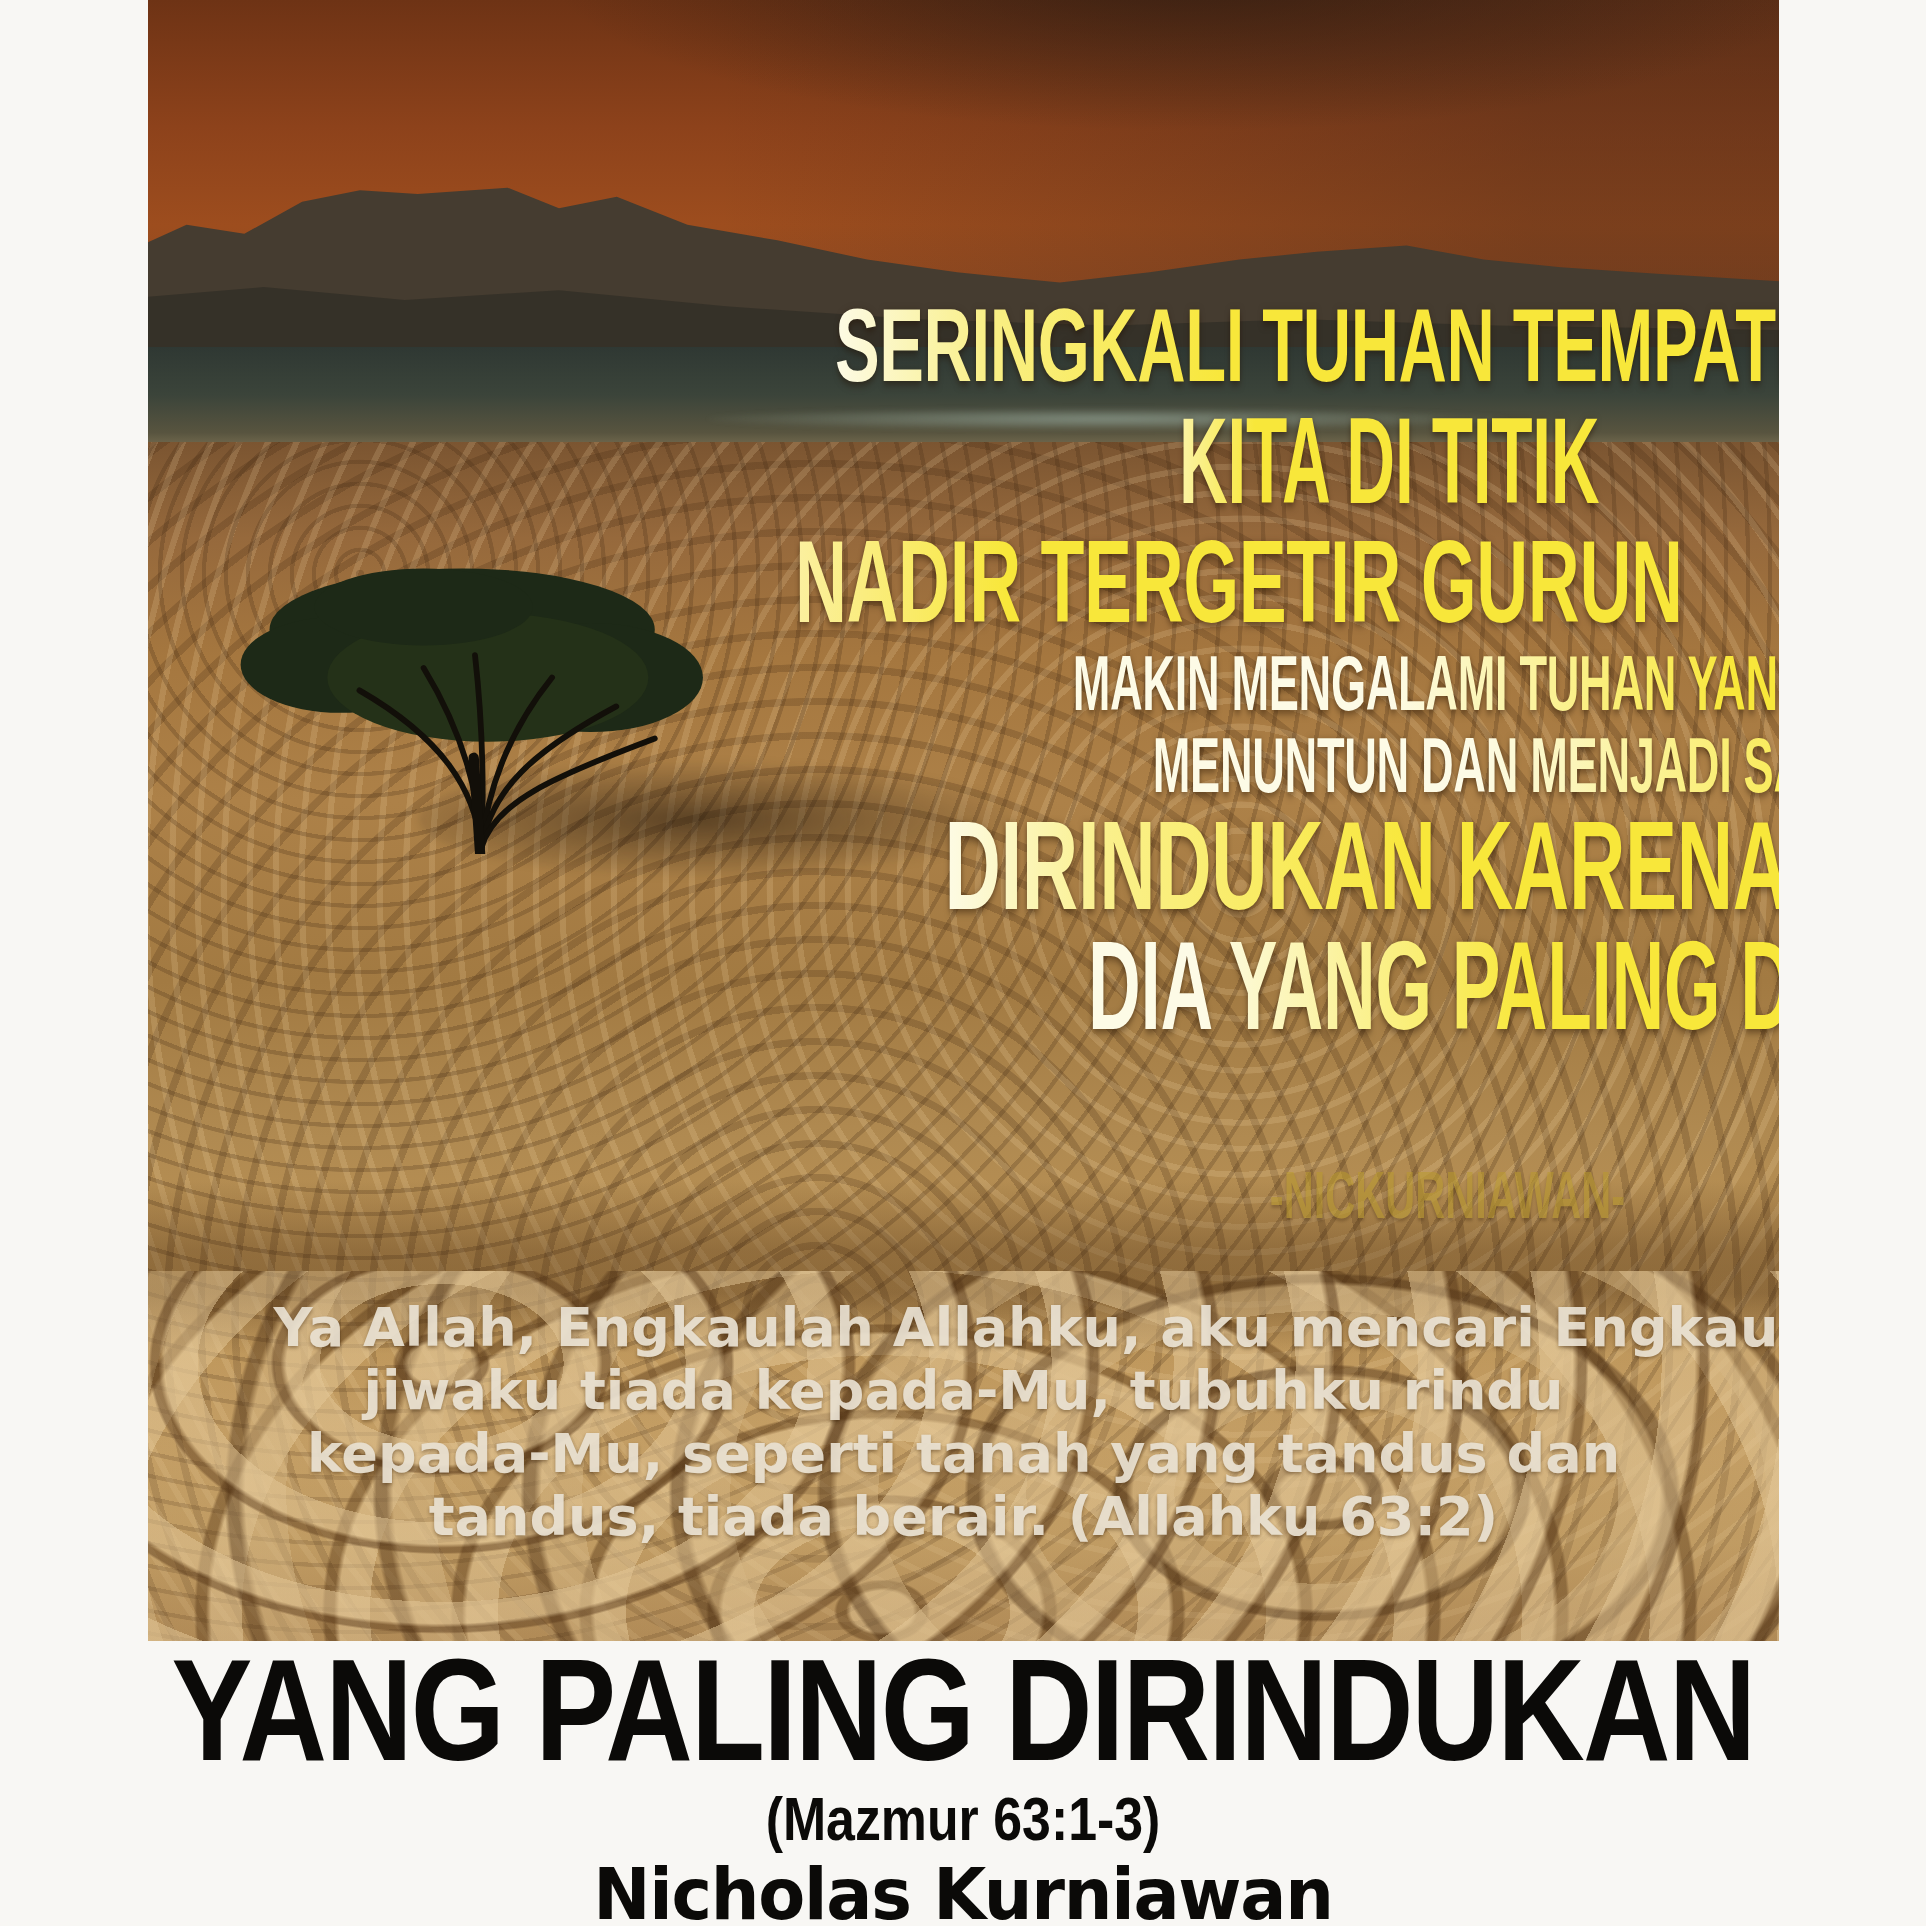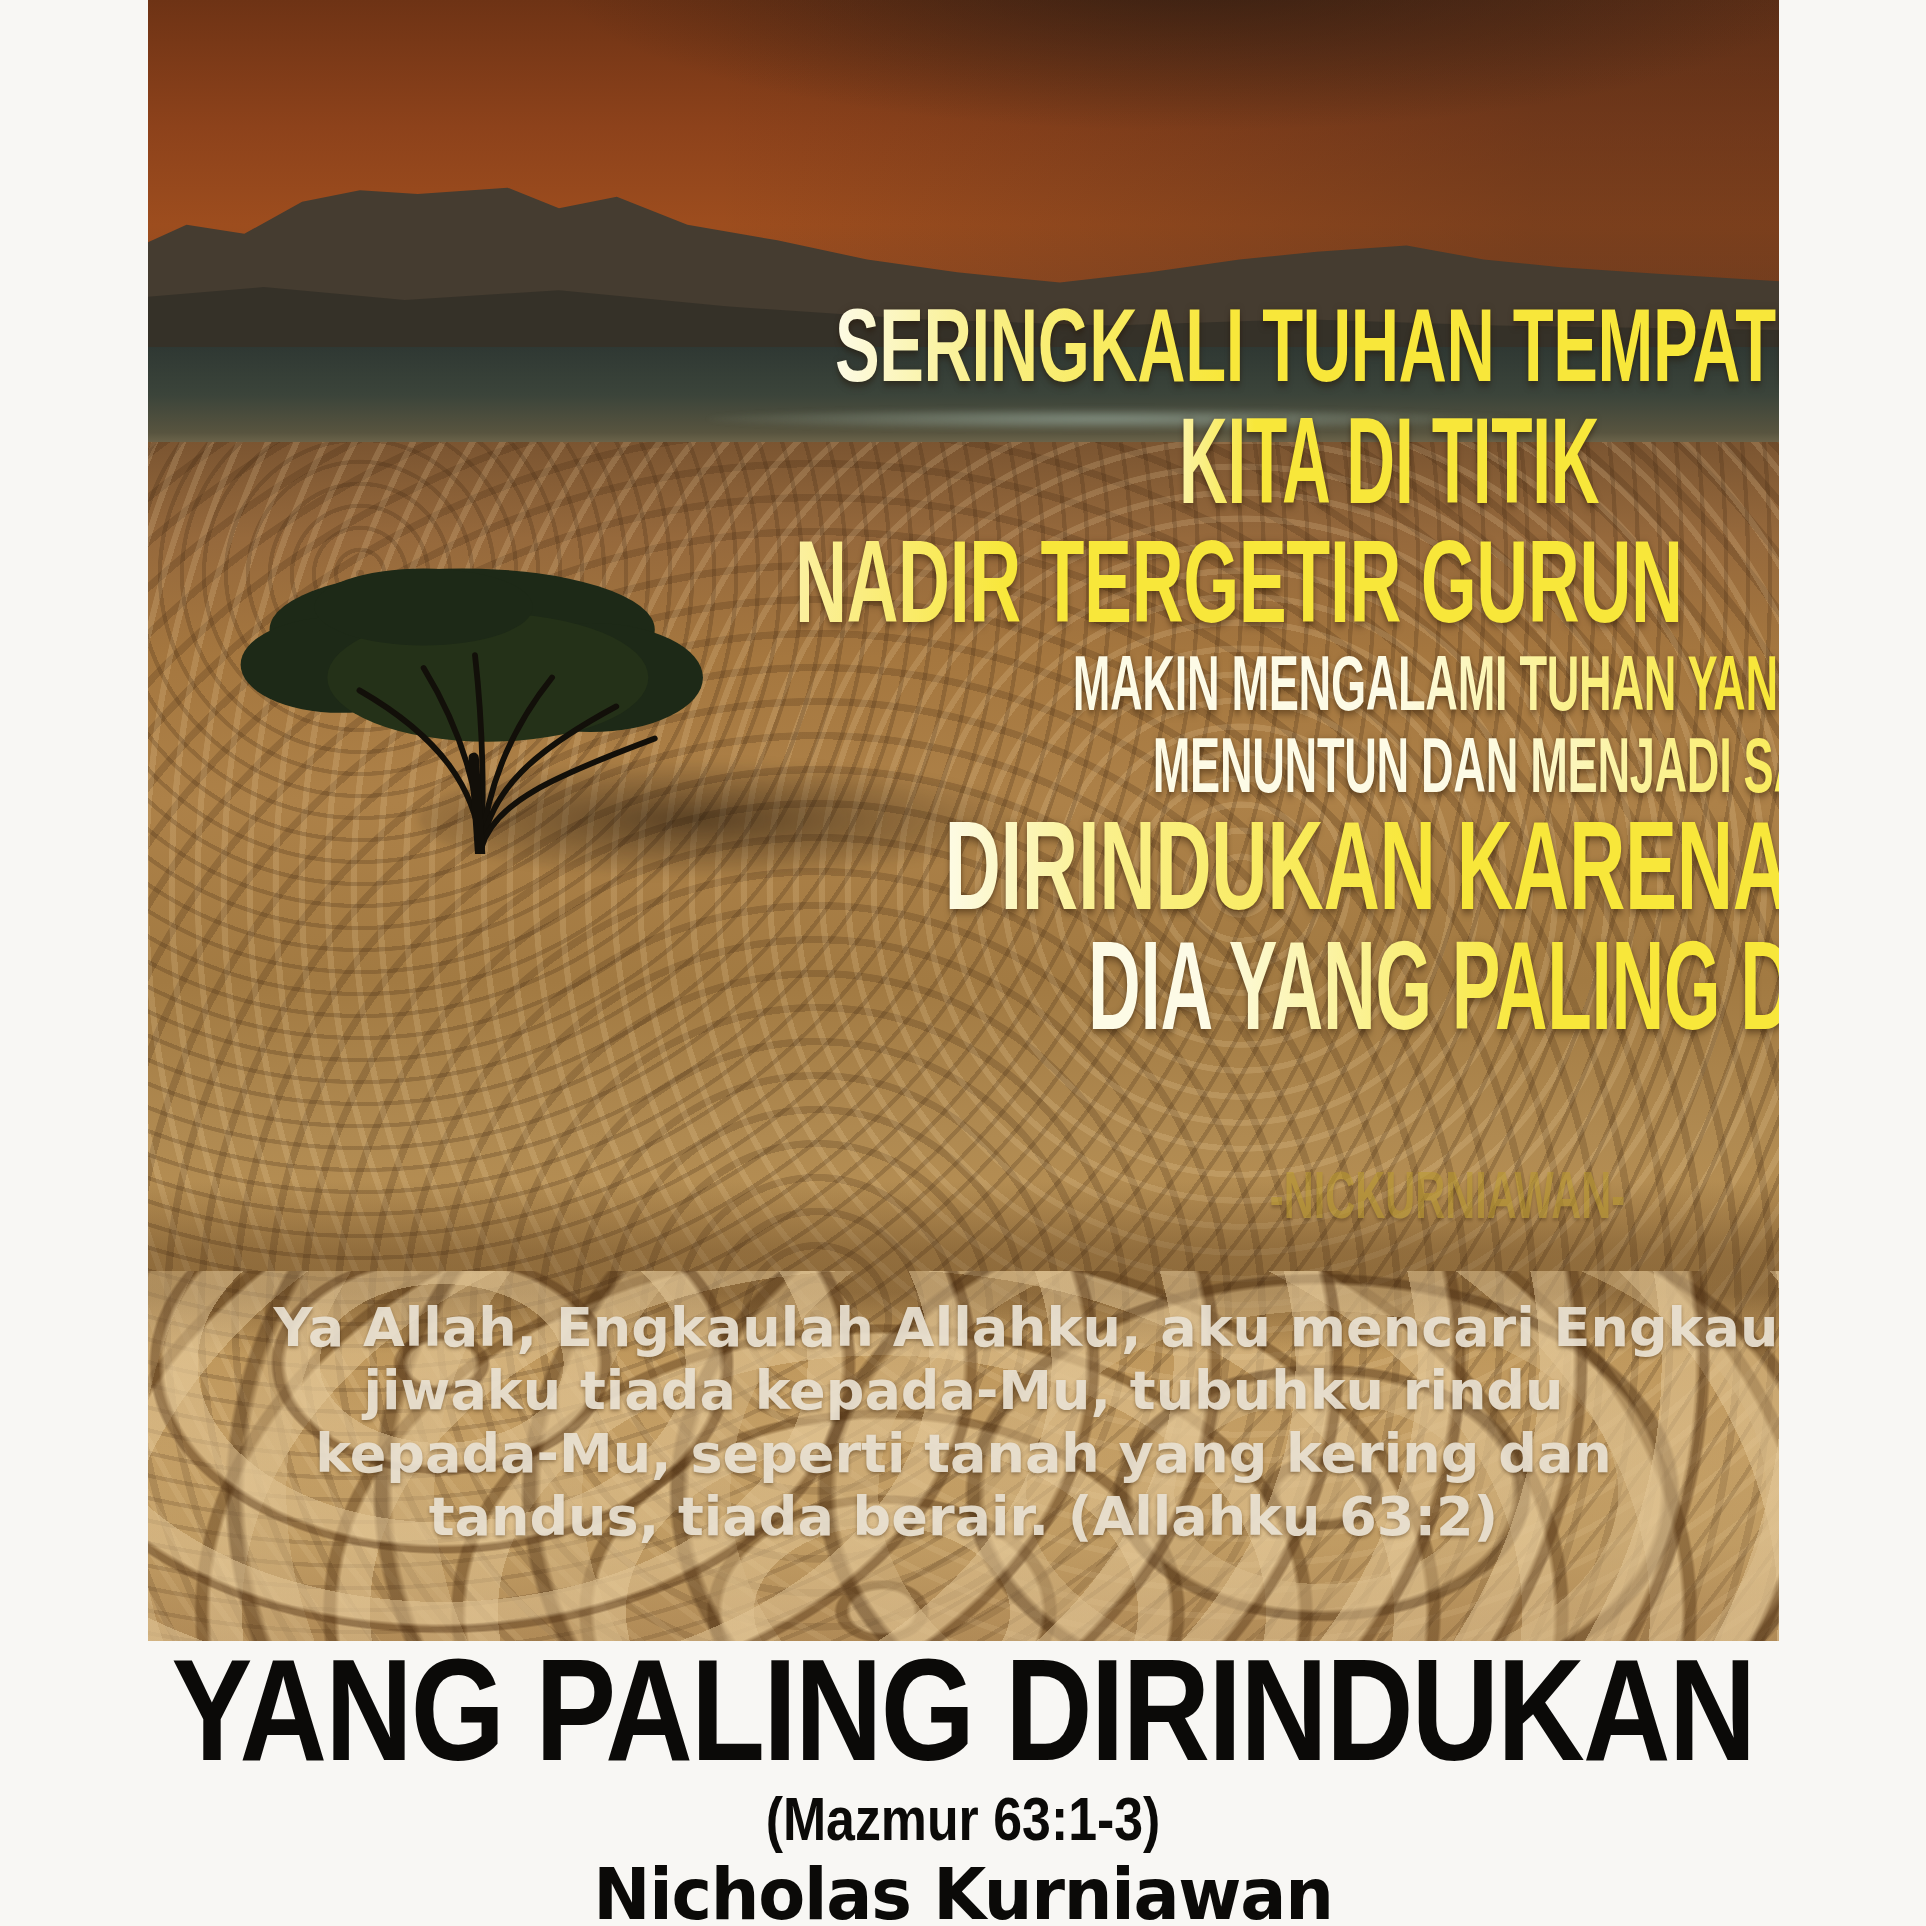--- a/index.html
+++ b/index.html
@@ -184,21 +184,21 @@
       <div class="hl-row r6"><span class="hl">MENUNTUN DAN MENJADI SATU-SATUNYA YANG PALING</span></div>
       <div class="hl-row r7"><span class="hl">DIRINDUKAN KARENA HANYA</span></div>
       <div class="hl-row r8"><span class="hl">DIA YANG PALING DIBUTUHKAN.</span></div>
     </div>
 
     <div class="watermark">-NICKURNIAWAN-</div>
 
     <div class="verse">
       <div>Ya Allah, Engkaulah Allahku, aku mencari Engkau,</div>
       <div>jiwaku tiada kepada-Mu, tubuhku rindu</div>
-      <div>kepada-Mu, seperti tanah yang kering dan</div>
+      <div>kepada-Mu, seperti tanah yang tandus dan</div>
       <div>tandus, tiada berair. (Allahku 63:2)</div>
     </div>
 
   </div>
 
   <div class="caption">
     <div class="caption-title">YANG PALING DIRINDUKAN</div>
     <div class="caption-ref">(Mazmur 63:1-3)</div>
     <div class="caption-author">Nicholas Kurniawan</div>
   </div>

